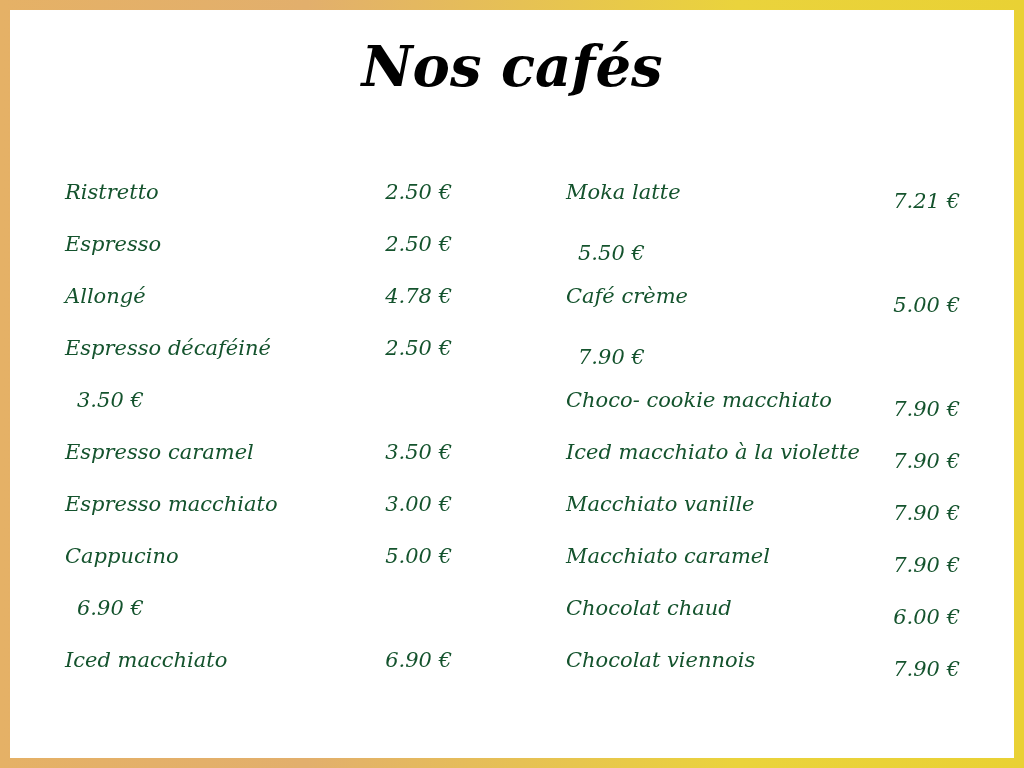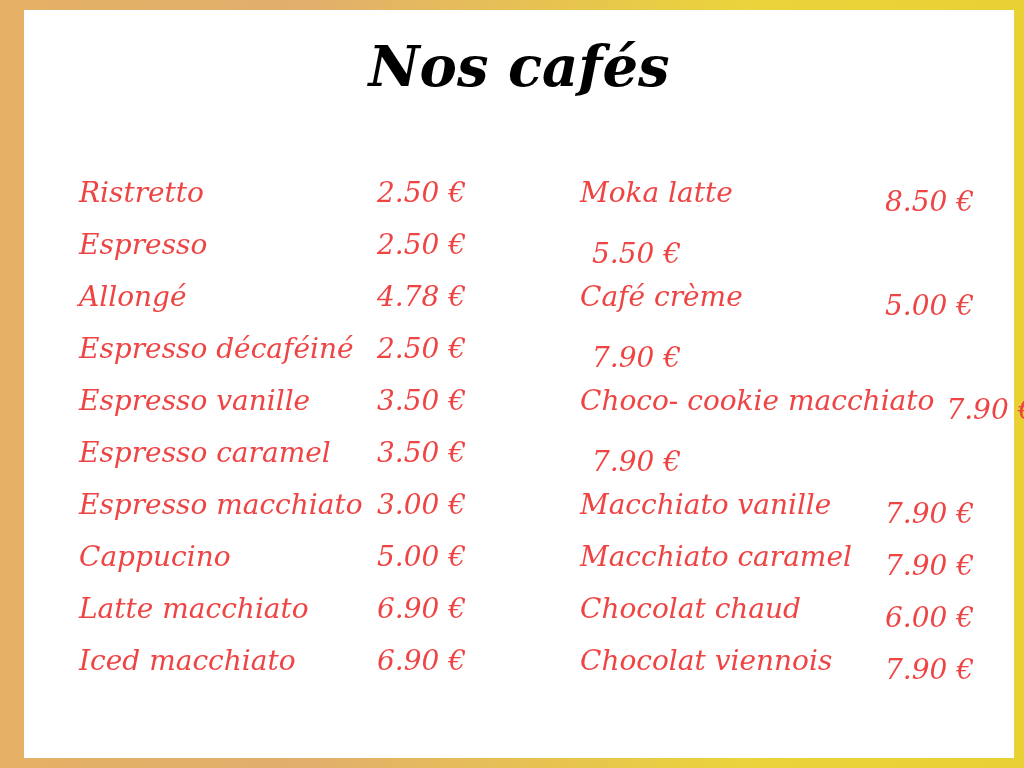--- a/index.html
+++ b/index.html
@@ -15,21 +15,20 @@
     background: linear-gradient(90deg, #e5b166 0%, #e2af6c 30%, #ead33c 72%, #e9d134 100%);
     overflow: hidden;
   }
   .page {
     position: absolute;
     left: 10px;
     top: 10px;
     right: 10px;
     bottom: 10px;
     background: #ffffff;
-    margin-left: 14px;
   }
   .title {
     position: absolute;
     top: 20px;
     left: 0;
     width: 100%;
     text-align: center;
     font-family: "DejaVu Serif", "Liberation Serif", serif;
     font-style: italic;
     font-weight: bold;
@@ -50,22 +49,22 @@
     left: 556px;
     width: 394px;
   }
   .menu-row {
     display: flex;
     justify-content: space-between;
     align-items: center;
     height: 52px;
     font-family: "DejaVu Serif", "Liberation Serif", serif;
     font-style: italic;
-    font-size: 28px;
-    color: #ef4444;
+    font-size: 21px;
+    color: #14532d;
     white-space: nowrap;
   }
   .menu-row .price {
     margin-left: 12px;
   }
   .menu-col.right .price {
     transform: translateY(9px);
   }
 </style>
 </head>
@@ -87,65 +86,64 @@
       </div>
       <div class="menu-row">
         <span class="name">Allongé</span>
         <span class="price">4.78 €</span>
       </div>
       <div class="menu-row">
         <span class="name">Espresso décaféiné</span>
         <span class="price">2.50 €</span>
       </div>
       <div class="menu-row">
-        <span class="name">Espresso vanille</span>
         <span class="price">3.50 €</span>
       </div>
       <div class="menu-row">
         <span class="name">Espresso caramel</span>
         <span class="price">3.50 €</span>
       </div>
       <div class="menu-row">
         <span class="name">Espresso macchiato</span>
         <span class="price">3.00 €</span>
       </div>
       <div class="menu-row">
         <span class="name">Cappucino</span>
         <span class="price">5.00 €</span>
       </div>
       <div class="menu-row">
-        <span class="name">Latte macchiato</span>
         <span class="price">6.90 €</span>
       </div>
       <div class="menu-row">
         <span class="name">Iced macchiato</span>
         <span class="price">6.90 €</span>
       </div>
     </div>
 
     <div class="menu-col right">
       <div class="menu-row">
         <span class="name">Moka latte</span>
-        <span class="price">8.50 €</span>
+        <span class="price">7.21 €</span>
       </div>
       <div class="menu-row">
         <span class="price">5.50 €</span>
       </div>
       <div class="menu-row">
         <span class="name">Café crème</span>
         <span class="price">5.00 €</span>
       </div>
       <div class="menu-row">
         <span class="price">7.90 €</span>
       </div>
       <div class="menu-row">
         <span class="name">Choco- cookie macchiato</span>
         <span class="price">7.90 €</span>
       </div>
       <div class="menu-row">
+        <span class="name">Iced macchiato à la violette</span>
         <span class="price">7.90 €</span>
       </div>
       <div class="menu-row">
         <span class="name">Macchiato vanille</span>
         <span class="price">7.90 €</span>
       </div>
       <div class="menu-row">
         <span class="name">Macchiato caramel</span>
         <span class="price">7.90 €</span>
       </div>

